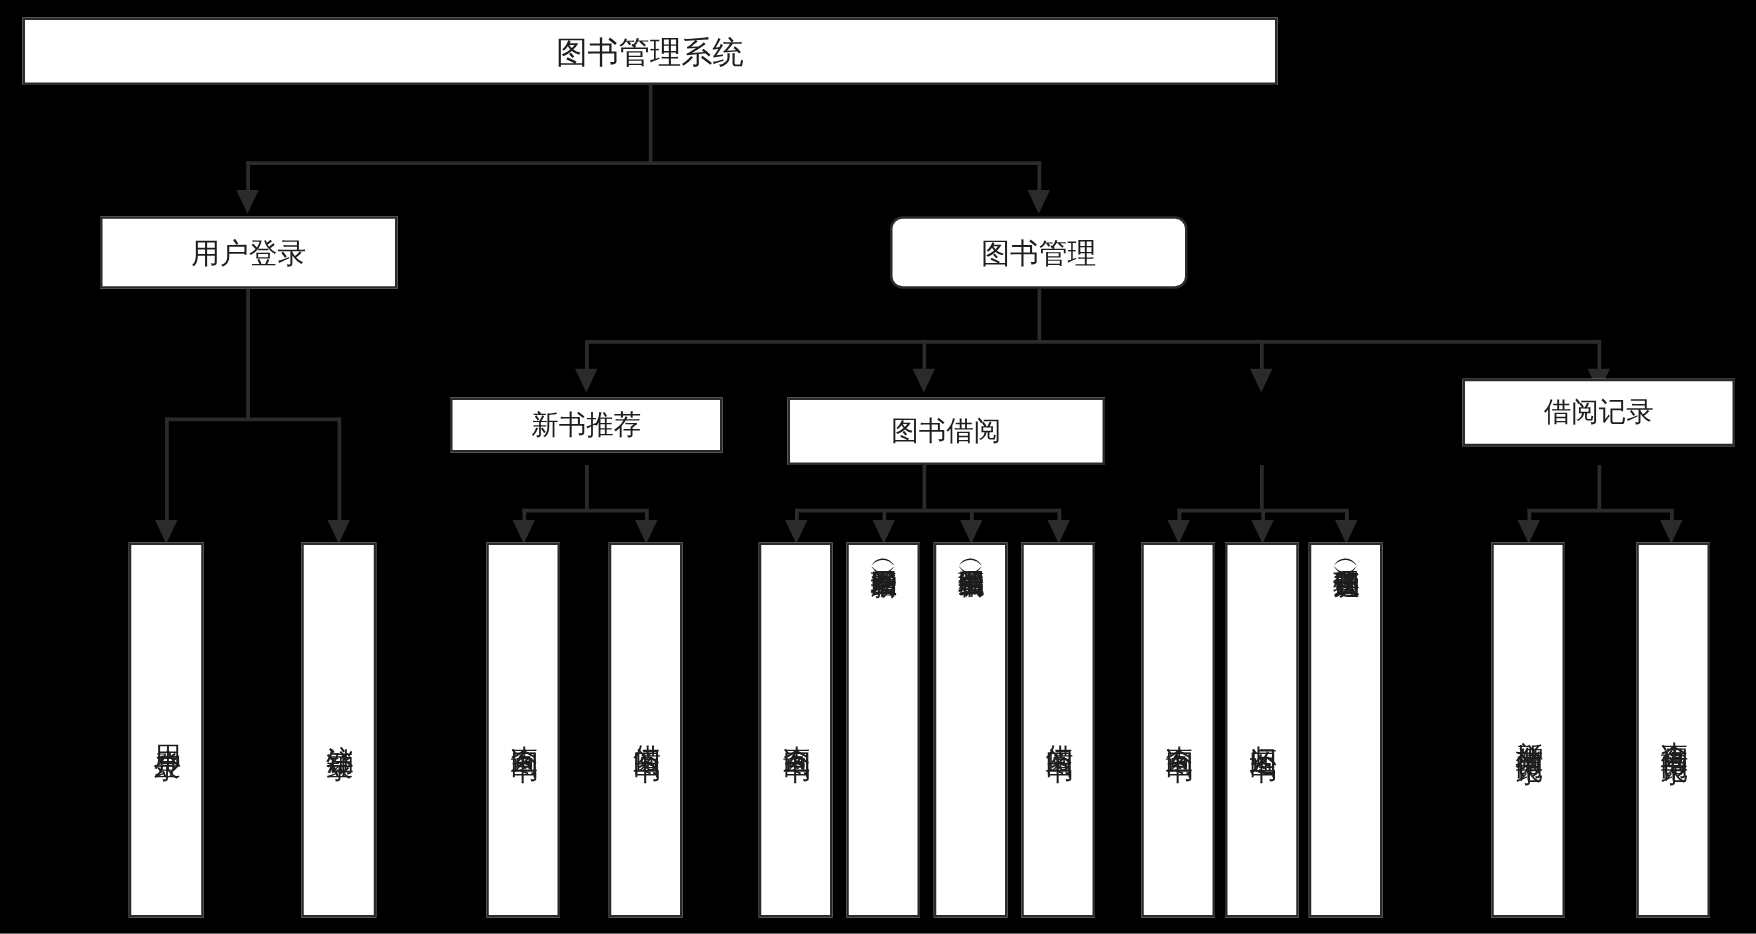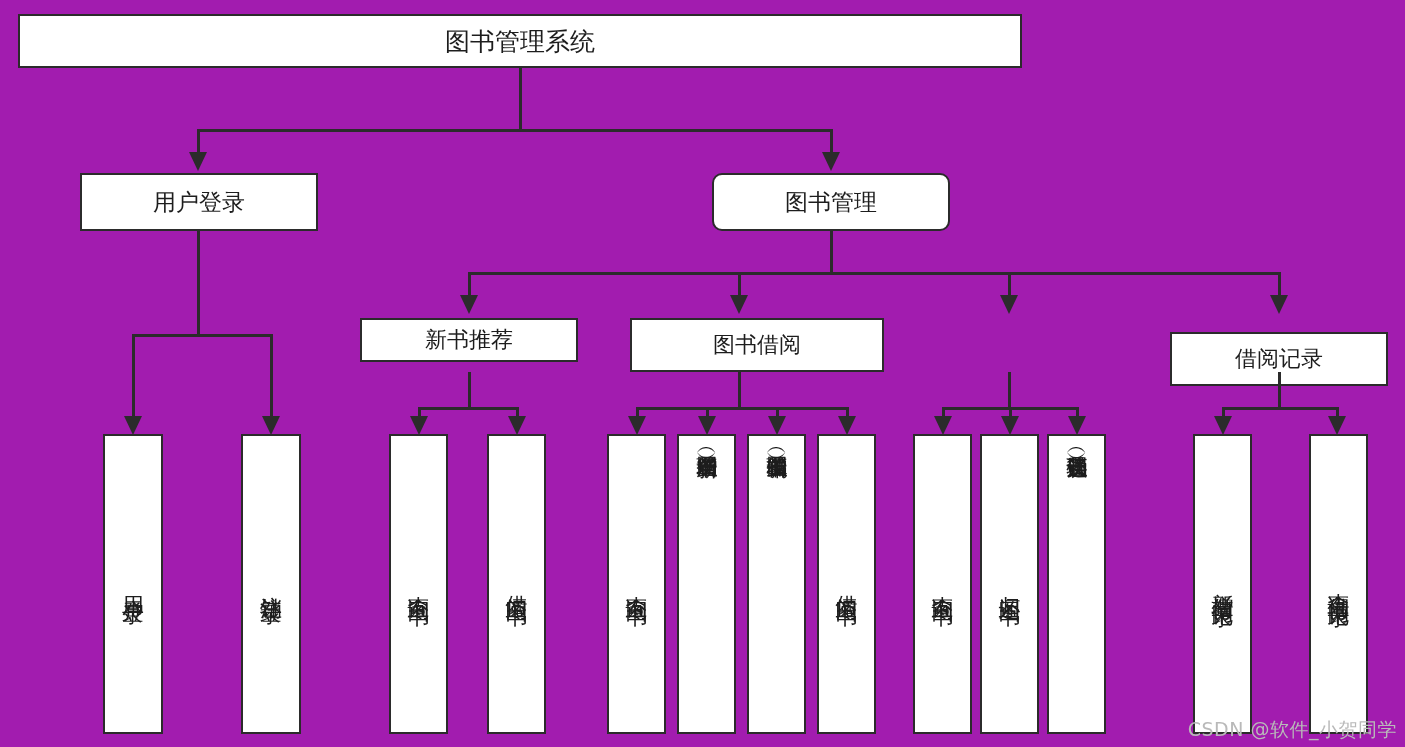--- a/index.html
+++ b/index.html
@@ -4,21 +4,21 @@
 <style>
   html, body {
     margin: 0;
     padding: 0;
     background: #ffffff;
   }
   #canvas {
     position: relative;
     width: 1405px;
     height: 747px;
-    background: #a21caf;
+    background: #000000;
     font-family: "DejaVu Sans", "Liberation Sans", sans-serif;
     overflow: hidden;
   }
   
   .node {
     position: absolute;
     box-sizing: border-box;
     background: #ffffff;
     border: 2.5px solid #2b2b2b;
     display: flex;
@@ -129,21 +129,21 @@
   <div class="arrow" style="left:1000px; top:295px;"></div>
   <div class="vline" style="left:1278px; top:272px; height:25px;"></div>
   <div class="arrow" style="left:1270px; top:295px;"></div>
 
   <div class="node lvl3" style="left:360px; top:318px; width:218px; height:44px;">
     <span>新书推荐</span>
   </div>
   <div class="node lvl3" style="left:630px; top:318px; width:254px; height:54px;">
     <span>图书借阅</span>
   </div>
-  <div class="node lvl3" style="left:1170px; top:332px; width:218px; height:54px;">
+  <div class="node lvl3" style="left:1170px; top:303px; width:218px; height:54px;">
     <span>借阅记录</span>
   </div>
 
   <div class="vline" style="left:468px; top:372px; height:37px;"></div>
   <div class="hline" style="left:418px; top:407px; width:100px;"></div>
   <div class="vline" style="left:418px; top:407px; height:12px;"></div>
   <div class="arrow" style="left:410px; top:416px;"></div>
   <div class="vline" style="left:516px; top:407px; height:12px;"></div>
   <div class="arrow" style="left:508px; top:416px;"></div>
 
@@ -211,15 +211,14 @@
     <span class="vtext">确认归还（管理员）</span>
   </div>
 
   <div class="node leaf" style="left:1193px; top:434px; width:59px; height:300px;">
     <span class="vtext">新增借阅记录</span>
   </div>
   <div class="node leaf" style="left:1309px; top:434px; width:59px; height:300px;">
     <span class="vtext">查询借阅记录</span>
   </div>
 
-  <div id="watermark">CSDN @软件_小贺同学</div>
 
 </div>
 
 </body></html>

